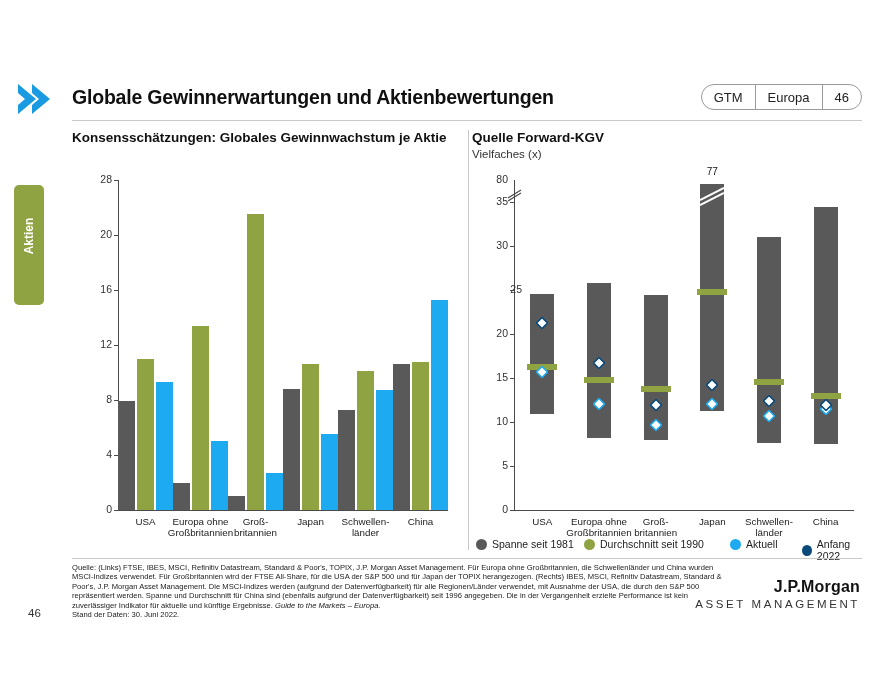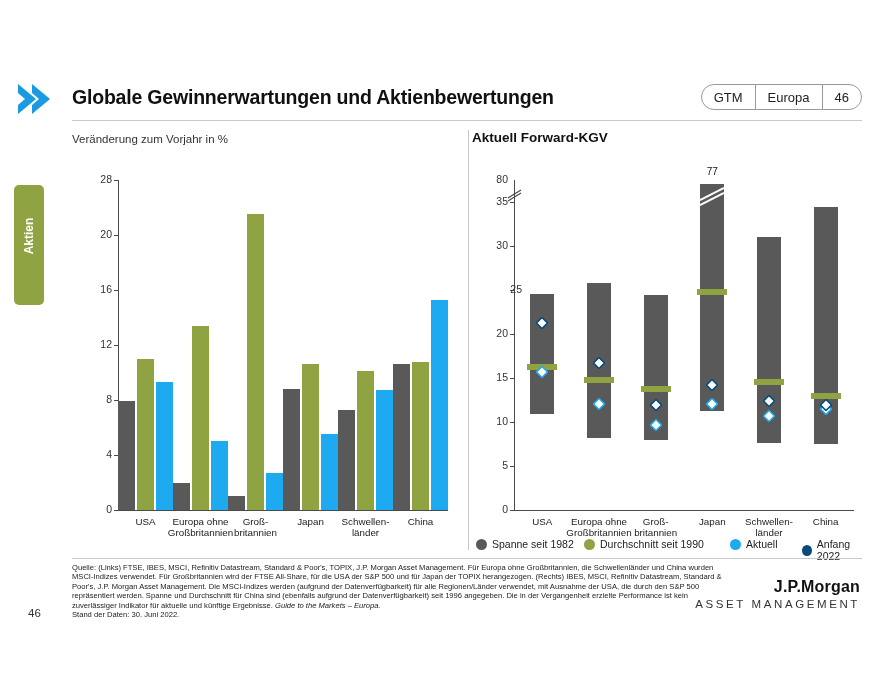--- a/index.html
+++ b/index.html
@@ -103,21 +103,21 @@
 </div>
 <div class="header-rule"></div>
 
 <div class="side-tab">
   <span>Aktien</span>
 </div>
 
 <div class="divider-vert"></div>
 
 <div class="panel-left">
-  <div class="panel-sub">Veränderung zum Vorjahr in %</div>
+  <div class="panel-title">Konsensschätzungen: Globales Gewinnwachstum je Aktie</div>
   <div class="chart-wrap" id="left-chart" style="position:absolute; left:0; top:42px; width:390px; height:390px;">
       <div class="axis-line" style="left: 46px; top: 8px; width: 1px; height: 330px;"></div>
       <div class="axis-line" style="left: 46px; top: 338px; width: 330px; height: 1px;"></div>
       <div class="tick-label" style="left: 6px; top: 331px; width: 34px;">0</div>
       <div class="axis-line" style="left: 42px; top: 338px; width: 4px; height: 1px;"></div>
       <div class="tick-label" style="left: 6px; top: 276px; width: 34px;">4</div>
       <div class="axis-line" style="left: 42px; top: 283px; width: 4px; height: 1px;"></div>
       <div class="tick-label" style="left: 6px; top: 221px; width: 34px;">8</div>
       <div class="axis-line" style="left: 42px; top: 228px; width: 4px; height: 1px;"></div>
       <div class="tick-label" style="left: 6px; top: 166px; width: 34px;">12</div>
@@ -149,21 +149,22 @@
       <div class="bar" style="left: 304px; top: 218.375px; width: 17px; height: 119.625px; background: rgb(30, 170, 240);"></div>
       <div class="cat-label" style="left: 247.5px; top: 344px; width: 92px;">Schwellen-<br>länder</div>
       <div class="bar" style="left: 321px; top: 192.25px; width: 17px; height: 145.75px; background: rgb(89, 89, 89);"></div>
       <div class="bar" style="left: 340px; top: 189.5px; width: 17px; height: 148.5px; background: rgb(143, 163, 67);"></div>
       <div class="bar" style="left: 359px; top: 127.625px; width: 17px; height: 210.375px; background: rgb(30, 170, 240);"></div>
       <div class="cat-label" style="left: 302.5px; top: 344px; width: 92px;">China</div>
     </div>
 </div>
 
 <div class="panel-right">
-  <div class="panel-title">Aktuell Forward-KGV</div>
+  <div class="panel-title">Quelle Forward-KGV</div>
+  <div class="panel-sub">Vielfaches (x)</div>
   <div class="chart-wrap" id="right-chart" style="position:absolute; left:0; top:42px; width:398px; height:390px;">
       <div class="axis-line" style="left: 42px; top: 8px; width: 1px; height: 330px;"></div>
       <div class="axis-line" style="left: 42px; top: 338px; width: 340px; height: 1px;"></div>
       <div class="tick-label" style="left: 4px; top: 331px; width: 32px;">0</div>
       <div class="axis-line" style="left: 38px; top: 338px; width: 4px; height: 1px;"></div>
       <div class="tick-label" style="left: 4px; top: 287px; width: 32px;">5</div>
       <div class="axis-line" style="left: 38px; top: 294px; width: 4px; height: 1px;"></div>
       <div class="tick-label" style="left: 4px; top: 243px; width: 32px;">10</div>
       <div class="axis-line" style="left: 38px; top: 250px; width: 4px; height: 1px;"></div>
       <div class="tick-label" style="left: 4px; top: 199px; width: 32px;">15</div>
@@ -237,21 +238,21 @@
           <polygon points="6,0.5 11.5,6 6,11.5 0.5,6" fill="#ffffff" stroke="#1eaaf0" stroke-width="1.6"></polygon>
         </svg></div>
       <div style="position: absolute; left: 347.667px; top: 224.64px; width: 12px; height: 12px;"><svg width="12" height="12">
           <polygon points="6,0.5 11.5,6 6,11.5 0.5,6" fill="#ffffff" stroke="#0a4a7a" stroke-width="1.6"></polygon>
         </svg></div>
       <div class="cat-label" style="left: 307.667px; top: 344px; width: 92px;">China</div>
     </div>
   <div id="right-legend" style="position:absolute; left:0px; top:408px; width:398px; height:20px;">
       <div class="legend" style="left: 4px; top: 0px;">
         <span class="dot" style="background: rgb(89, 89, 89);"></span>
-        <span>Spanne seit 1982</span>
+        <span>Spanne seit 1981</span>
       </div>
       <div class="legend" style="left: 112px; top: 0px;">
         <span class="dot" style="background: rgb(143, 163, 67);"></span>
         <span>Durchschnitt seit 1990</span>
       </div>
       <div class="legend" style="left: 258px; top: 0px;">
         <span class="dot" style="background: rgb(30, 170, 240);"></span>
         <span>Aktuell</span>
       </div>
       <div class="legend" style="left: 330px; top: 0px;">

